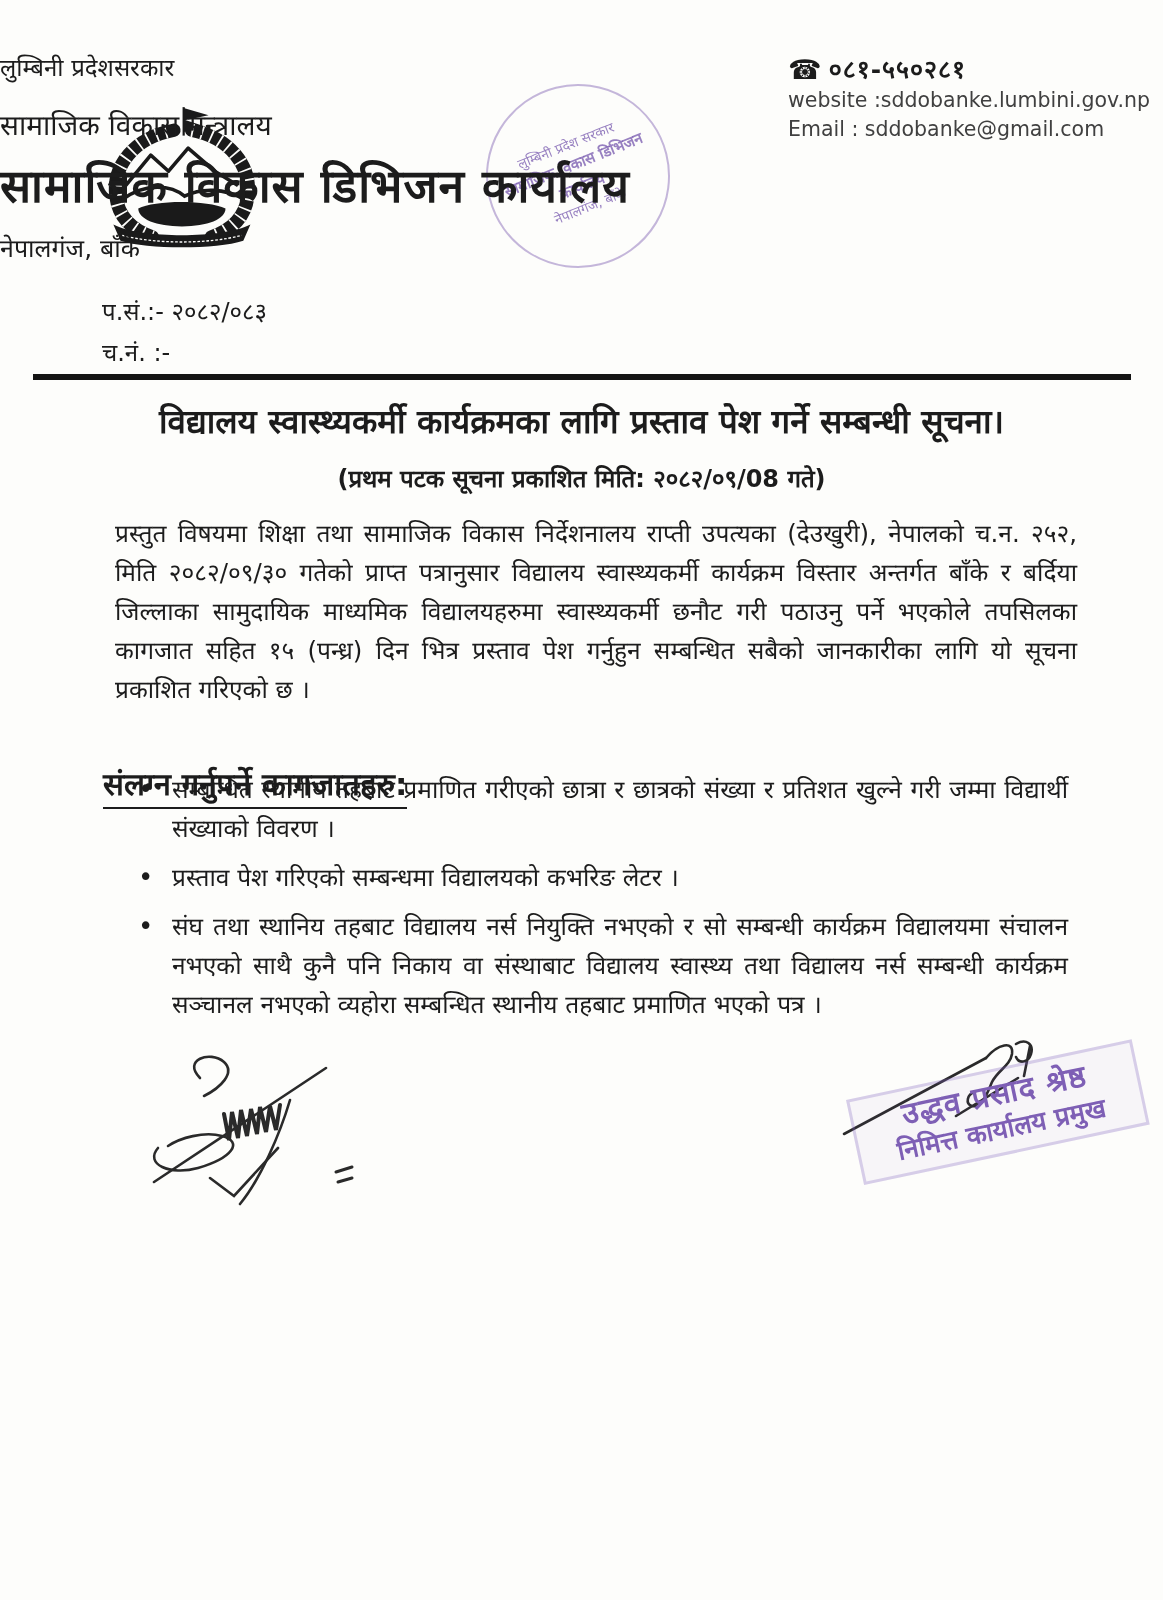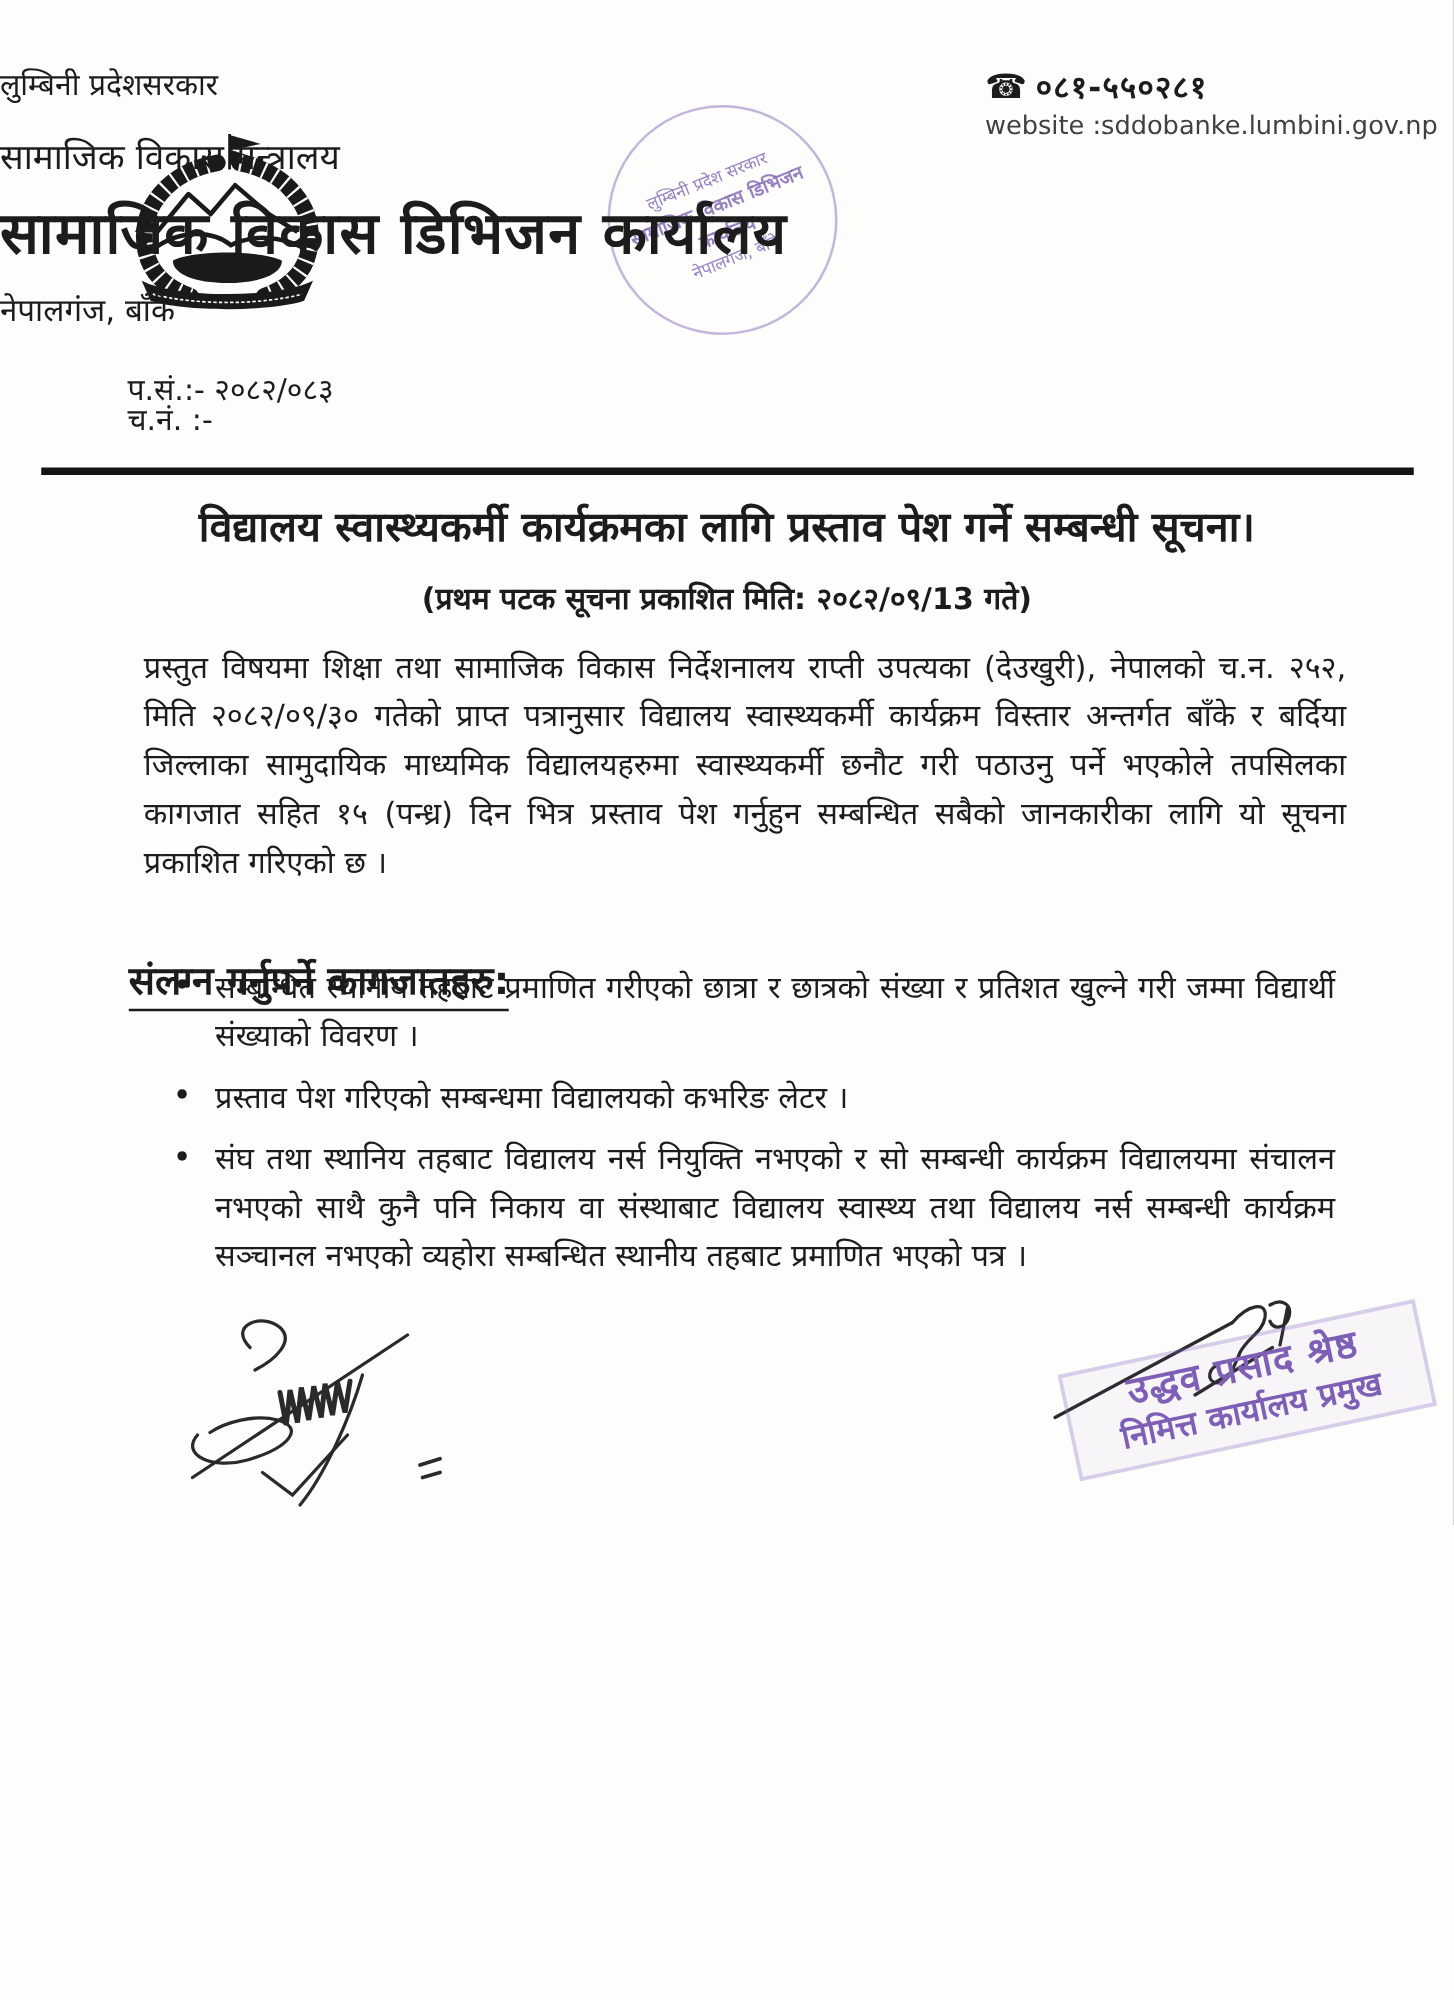--- a/index.html
+++ b/index.html
@@ -33,21 +33,21 @@
     display:flex; align-items:center; justify-content:center;
     transform:rotate(-14deg);
   }
   .round-stamp .inner {
     text-align:center; color:rgba(112,80,170,0.72);
     font-size:13.5px; line-height:1.5; transform:rotate(-8deg);
   }
   .round-stamp .inner .rs-big { font-size:15px; font-weight:600; }
   
   .refblock { position:absolute; left:102px; top:300px; font-size:24px; line-height:1.0; }
-  .refblock div + div { }
+  .refblock div + div { margin-top:17px; }
   
   .rule { position:absolute; left:33px; right:32px; top:374px; height:6px; background:#141414; }
   
   .title { position:absolute; left:0; top:398px; width:100%; text-align:center;
            font-size:33px; font-weight:700; }
   .subtitle { position:absolute; left:0; top:461px; width:100%; text-align:center;
               font-size:24px; font-weight:600; }
   .body-para { position:absolute; left:115px; top:514px; width:962px;
                font-size:24.5px; line-height:39px; text-align:justify; }
   .attach-heading { position:absolute; left:103px; top:722px;
@@ -109,31 +109,32 @@
     <div class="hc4">सामाजिक विकास डिभिजन कार्यालय</div>
     <div class="hc5">नेपालगंज, बाँके</div>
   </div>
 
   <div class="contact">
     <div class="phone-row">
       <span class="phone-icon">☎</span>
       <span>०८१-५५०२८१</span>
     </div>
     <div class="small">website :sddobanke.lumbini.gov.np</div>
+    <div class="small">Email : sddobanke@gmail.com</div>
   </div>
 
   <div class="refblock">
     <div>प.सं.:- २०८२/०८३</div>
     <div>च.नं. :-</div>
   </div>
 
   <div class="rule"></div>
 
   <div class="title">विद्यालय स्वास्थ्यकर्मी कार्यक्रमका लागि प्रस्ताव पेश गर्ने सम्बन्धी सूचना।</div>
-  <div class="subtitle">(प्रथम पटक सूचना प्रकाशित मिति: २०८२/०९/13 गते)</div>
+  <div class="subtitle">(प्रथम पटक सूचना प्रकाशित मिति: २०८२/०९/08 गते)</div>
 
   <div class="body-para">प्रस्तुत विषयमा शिक्षा तथा सामाजिक विकास निर्देशनालय राप्ती उपत्यका (देउखुरी), नेपालको च.न. २५२, मिति २०८२/०९/३० गतेको प्राप्त पत्रानुसार विद्यालय स्वास्थ्यकर्मी कार्यक्रम विस्तार अन्तर्गत बाँके र बर्दिया जिल्लाका सामुदायिक माध्यमिक विद्यालयहरुमा स्वास्थ्यकर्मी छनौट गरी पठाउनु पर्ने भएकोले तपसिलका कागजात सहित १५ (पन्ध्र) दिन भित्र प्रस्ताव पेश गर्नुहुन सम्बन्धित सबैको जानकारीका लागि यो सूचना प्रकाशित गरिएको छ ।</div>
 
   <div class="attach-heading">संलग्न गर्नुपर्ने कागजातहरु:</div>
   <ul class="bullets">
     <li>सम्बन्धित स्थानीय तहबाट प्रमाणित गरीएको छात्रा र छात्रको संख्या र प्रतिशत खुल्ने गरी जम्मा विद्यार्थी संख्याको विवरण ।</li>
     <li>प्रस्ताव पेश गरिएको सम्बन्धमा विद्यालयको कभरिङ लेटर ।</li>
     <li>संघ तथा स्थानिय तहबाट विद्यालय नर्स नियुक्ति नभएको र सो सम्बन्धी कार्यक्रम विद्यालयमा संचालन नभएको साथै कुनै पनि निकाय वा संस्थाबाट विद्यालय स्वास्थ्य तथा विद्यालय नर्स सम्बन्धी कार्यक्रम सञ्चानल नभएको व्यहोरा सम्बन्धित स्थानीय तहबाट प्रमाणित भएको पत्र ।</li>
   </ul>
 

